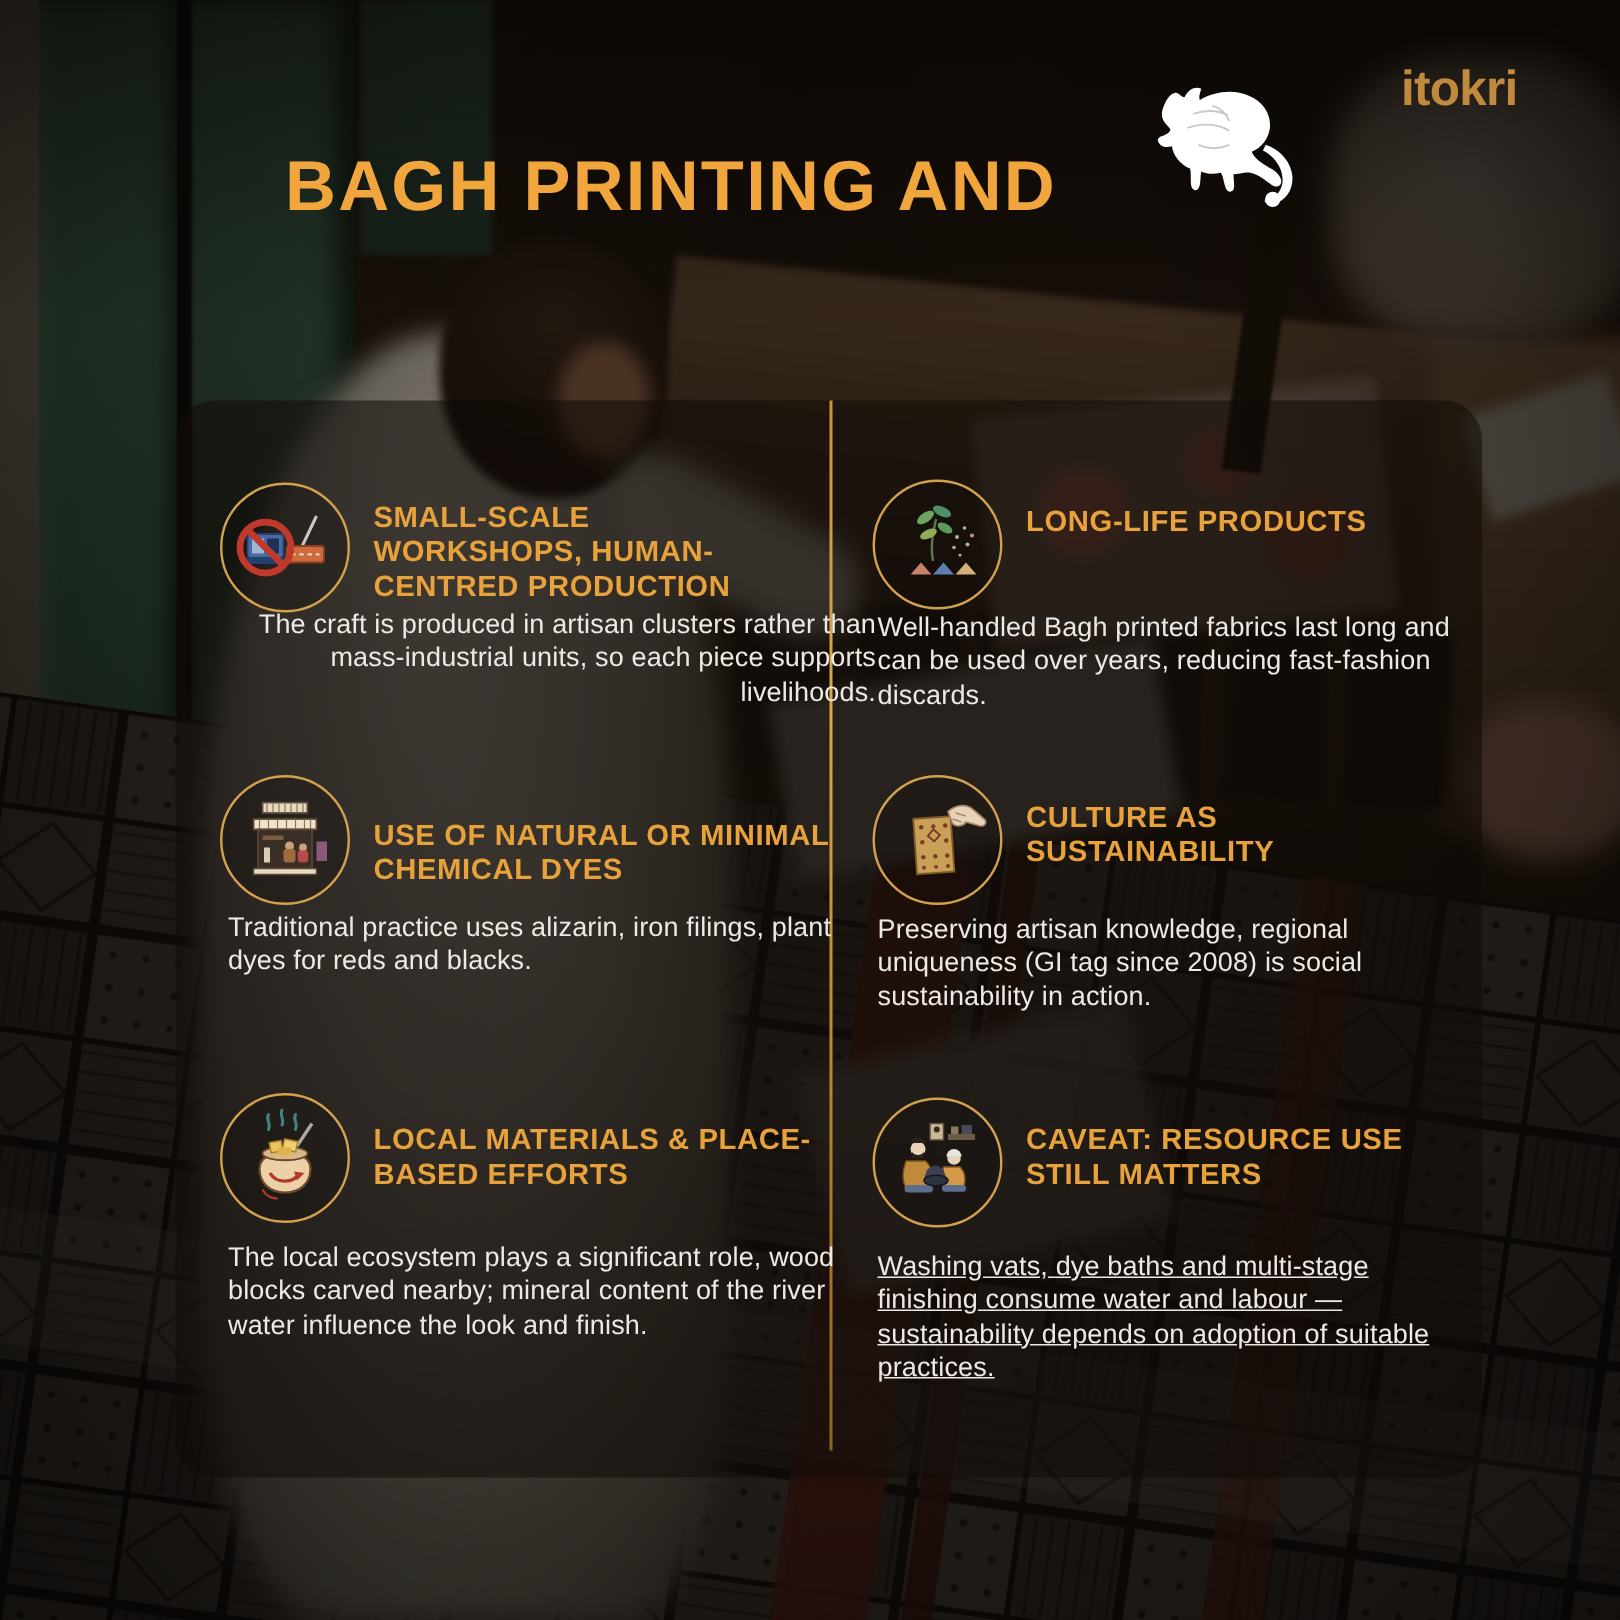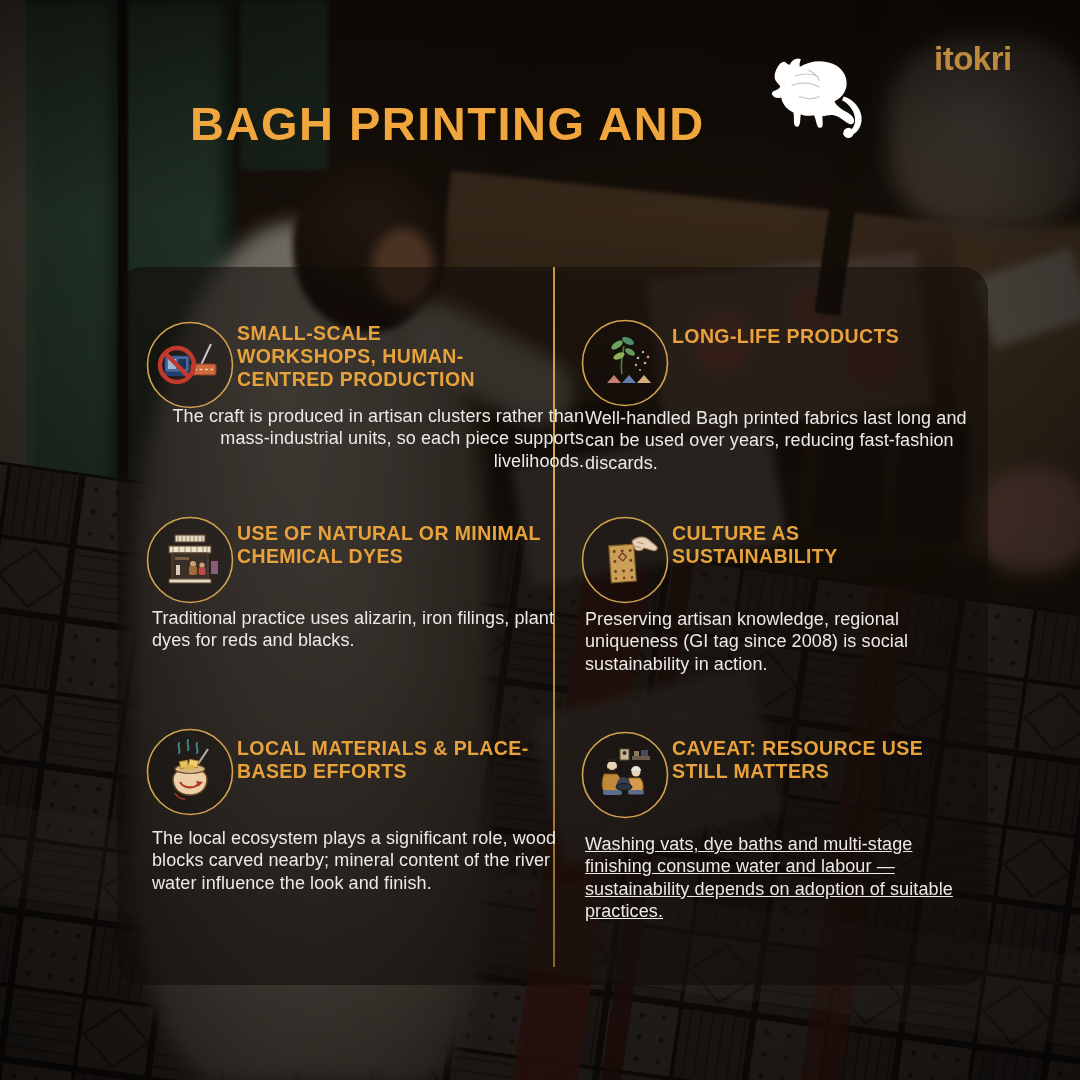--- a/index.html
+++ b/index.html
@@ -51,21 +51,21 @@
       linear-gradient(180deg,rgba(6,4,2,.55) 0%,rgba(6,4,2,0) 20%),
       radial-gradient(ellipse at 50% 34%, rgba(0,0,0,0) 34%, rgba(0,0,0,.34) 74%, rgba(0,0,0,.55) 100%),
       rgba(10,6,4,.25);}
   
   .panel{position:absolute;left:117px;top:267px;width:871px;height:718px;z-index:3;
     background:rgba(16,11,8,.55);border-radius:26px;}
   .divider{position:absolute;left:436px;top:0;width:2px;height:700px;
     background:linear-gradient(180deg,var(--divider-gold,#C6953F),#d9a84b 30%,#8a6524 100%);}
   .section{position:absolute;}
   .icon-wrap{position:absolute;width:90px;height:90px;}
-  .sec-title{position:absolute;margin:0;font-size:19.5px;font-weight:700;line-height:1.17;
+  .sec-title{position:absolute;margin:12px;font-size:19.5px;font-weight:700;line-height:1.17;
     letter-spacing:.4px;color:var(--heading-gold,#E8A23C);}
   .sec-body{position:absolute;margin:0;font-size:18px;line-height:1.24;letter-spacing:.1px;
     color:var(--body-text,#ECEAE6);font-weight:400;}
   
   .title{position:absolute;left:190px;top:96px;width:704px;z-index:4;text-align:left;
     color:var(--accent-gold,#F0A63C);font-weight:800;font-size:47px;line-height:1.21;letter-spacing:1.5px;}
   .tiger{position:absolute;left:742px;top:48px;z-index:5;color:var(--tiger-white,#FFFFFF);}
   .logo{position:absolute;left:934px;top:40px;z-index:5;color:var(--logo-gold,#C08A3E);
     font-size:33px;font-weight:700;letter-spacing:-.5px;}
 </style>
@@ -188,21 +188,21 @@
           <rect x="30" y="42" width="14" height="3" fill="#7a5a40"></rect>
           <rect x="31" y="50" width="4" height="10" fill="#d8cdb8"></rect>
           <circle cx="48" cy="49" r="3" fill="#caa27a"></circle>
           <rect x="44" y="51" width="8" height="9" rx="2" fill="#a06a3a"></rect>
           <circle cx="57" cy="50" r="2.6" fill="#caa27a"></circle>
           <rect x="53.5" y="52" width="7" height="8" rx="2" fill="#b84a4a"></rect>
           <rect x="24" y="64" width="42" height="4" fill="#e6d9c2" stroke="#5a4632" stroke-width="1"></rect>
           <rect x="66" y="46" width="7" height="13" fill="#8a5a7a"></rect>
         </svg>
       </div>
-      <h3 class="sec-title" style="left:120px;top:255px;width:340px;">USE OF NATURAL OR MINIMAL CHEMICAL DYES</h3>
+      <h3 class="sec-title" style="left:120px;top:267px;width:340px;">USE OF NATURAL OR MINIMAL CHEMICAL DYES</h3>
       <p class="sec-body" style="left:35px;top:340px;width:432px;">Traditional practice uses alizarin, iron filings, plant dyes for reds and blacks.</p>
     </div>
 
     <div class="section">
       <div class="icon-wrap" style="left:28px;top:460px;">
         <svg viewBox="0 0 90 90" width="90" height="90">
           <circle cx="45" cy="45" r="42.5" fill="rgba(10,8,6,.25)" stroke="var(--icon-ring,#D2A14E)" stroke-width="1.6"></circle>
           <path d="M34,16 c-2,4 2,6 0,10" stroke="#3f8486" stroke-width="2" fill="none" stroke-linecap="round"></path>
           <path d="M43,13 c-2,4 2,6 0,10" stroke="#3f8486" stroke-width="2" fill="none" stroke-linecap="round"></path>
           <path d="M52,16 c-2,4 2,6 0,10" stroke="#3f8486" stroke-width="2" fill="none" stroke-linecap="round"></path>

